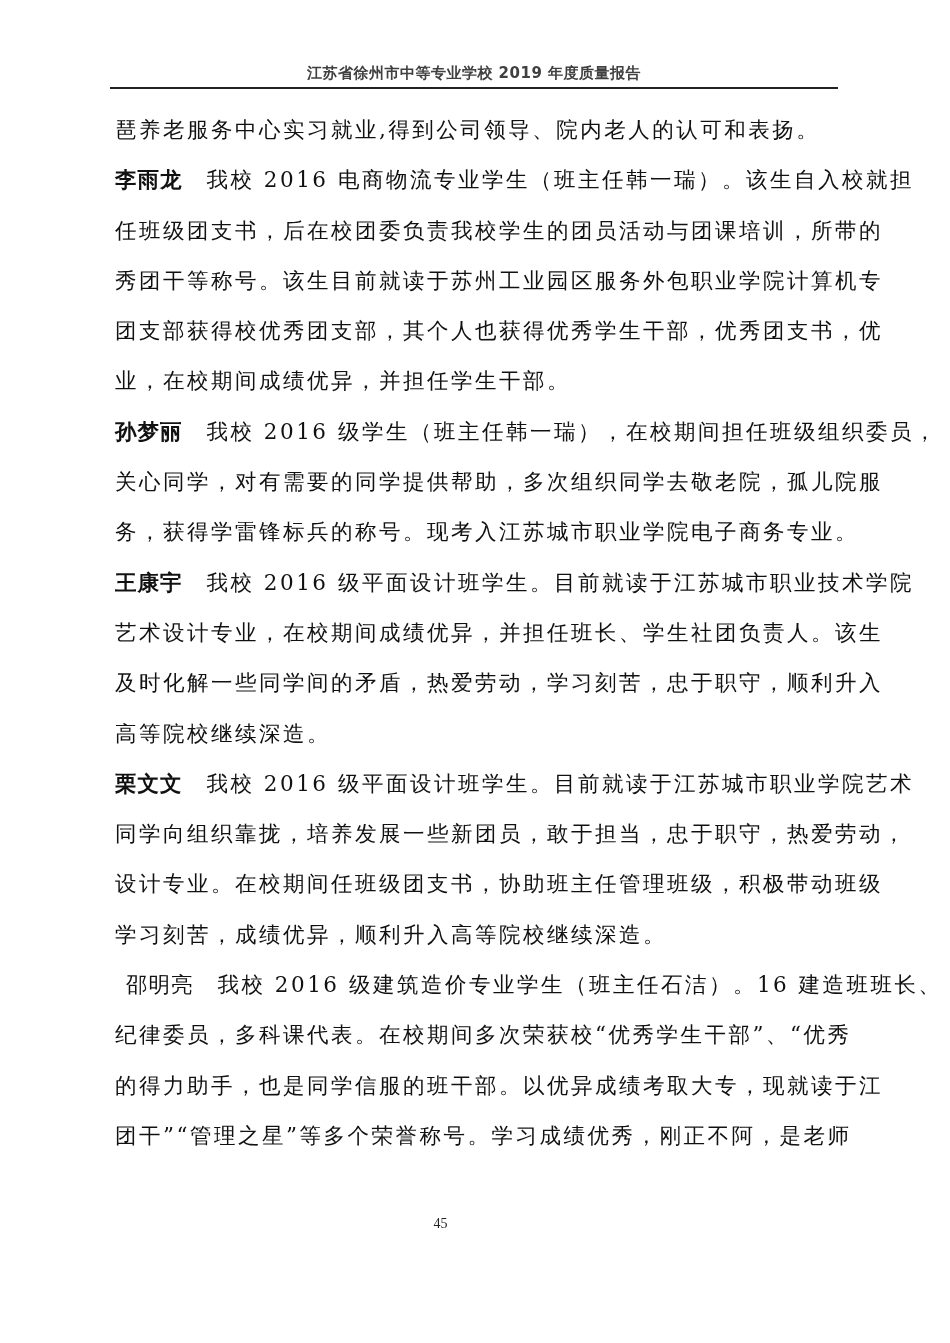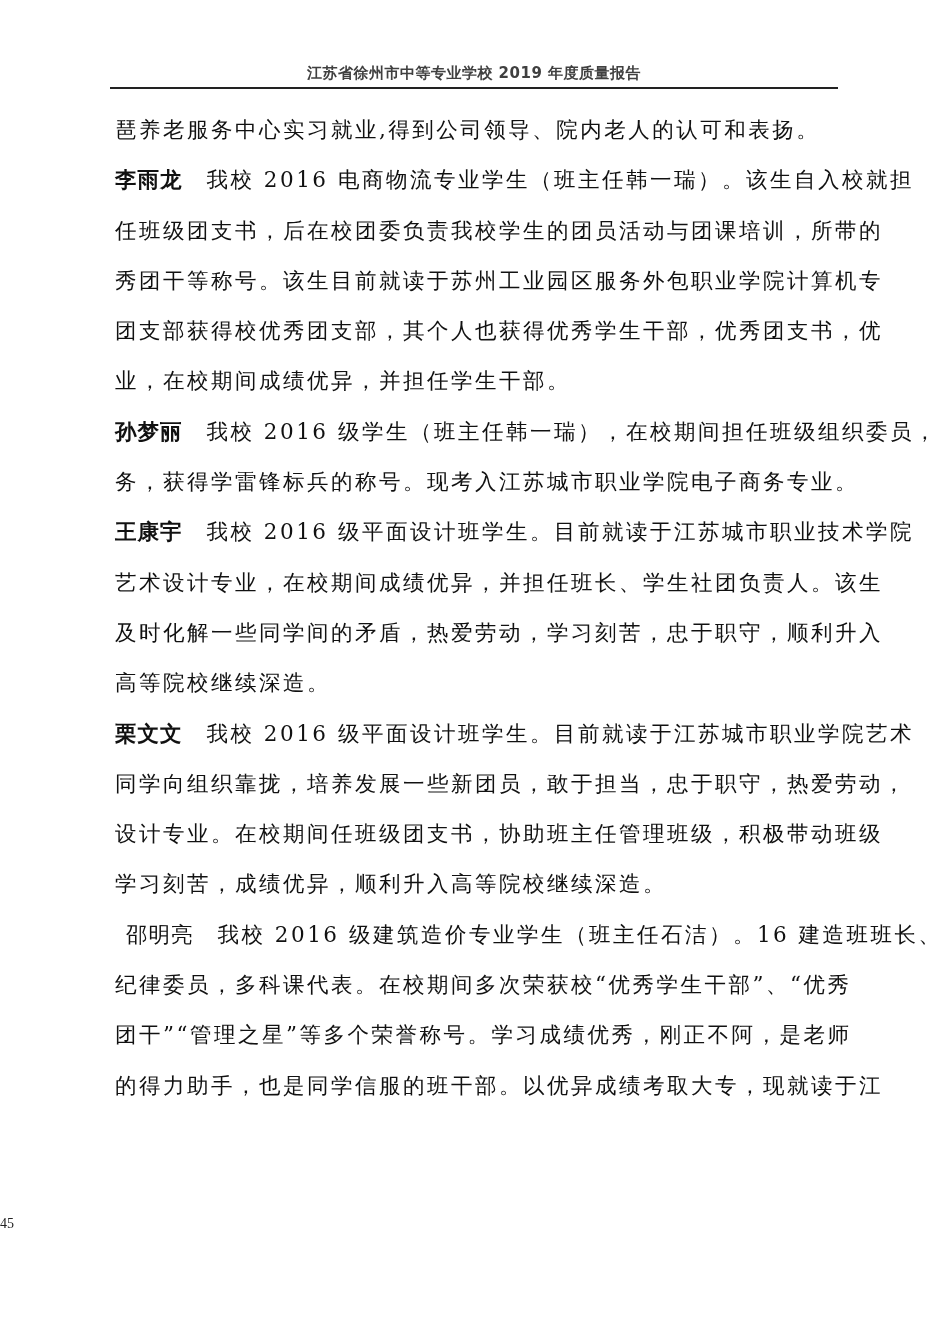--- a/index.html
+++ b/index.html
@@ -7,51 +7,52 @@
          font-family: "DejaVu Serif", "Liberation Serif", serif; color: #111; }
   .header-title { position: absolute; left: 110px; width: 728px; top: 64px; text-align: center;
                   font-family: "DejaVu Sans", "Liberation Sans", sans-serif; font-weight: bold;
                   font-size: 15px; letter-spacing: 0.5px; color: #404040; }
   .header-rule { position: absolute; left: 110px; width: 728px; top: 87px; height: 2px; background: #222; }
   .body { position: absolute; left: 115px; width: 720px; top: 115px; }
   .line { height: 50.3px; line-height: 30px; font-size: 21.5px; white-space: nowrap;
           letter-spacing: 2.5px; overflow: visible; }
   .name { font-family: "DejaVu Sans", "Liberation Sans", sans-serif; font-weight: bold; letter-spacing: 1px; margin-right: 24px; }
   .name.plain { font-weight: normal; font-family: "DejaVu Serif", "Liberation Serif", serif; margin-left: 11px; }
-  .page-number { position: absolute; left: 0; width: 881px; top: 1216px; text-align: left;
+  .page-number { position: absolute; left: 0; width: 881px; top: 1216px; text-align: center;
                  font-family: "Liberation Serif", serif; font-size: 14px; color: #222; }
 </style>
 </head>
 <body>
 
 <div class="header-title">江苏省徐州市中等专业学校 2019 年度质量报告</div>
 <div class="header-rule"></div>
 
 <div class="body">
 
   <div class="line">琶养老服务中心实习就业,得到公司领导、院内老人的认可和表扬。</div>
 
   <div class="line"><span class="name">李雨龙</span><span>我校 2016 电商物流专业学生（班主任韩一瑞）。该生自入校就担</span></div>
   <div class="line">任班级团支书，后在校团委负责我校学生的团员活动与团课培训，所带的</div>
   <div class="line">秀团干等称号。该生目前就读于苏州工业园区服务外包职业学院计算机专</div>
   <div class="line">团支部获得校优秀团支部，其个人也获得优秀学生干部，优秀团支书，优</div>
   <div class="line">业，在校期间成绩优异，并担任学生干部。</div>
 
   <div class="line"><span class="name">孙梦丽</span><span>我校 2016 级学生（班主任韩一瑞），在校期间担任班级组织委员，</span></div>
+  <div class="line">关心同学，对有需要的同学提供帮助，多次组织同学去敬老院，孤儿院服</div>
   <div class="line">务，获得学雷锋标兵的称号。现考入江苏城市职业学院电子商务专业。</div>
 
   <div class="line"><span class="name">王康宇</span><span>我校 2016 级平面设计班学生。目前就读于江苏城市职业技术学院</span></div>
   <div class="line">艺术设计专业，在校期间成绩优异，并担任班长、学生社团负责人。该生</div>
   <div class="line">及时化解一些同学间的矛盾，热爱劳动，学习刻苦，忠于职守，顺利升入</div>
   <div class="line">高等院校继续深造。</div>
 
   <div class="line"><span class="name">栗文文</span><span>我校 2016 级平面设计班学生。目前就读于江苏城市职业学院艺术</span></div>
   <div class="line">同学向组织靠拢，培养发展一些新团员，敢于担当，忠于职守，热爱劳动，</div>
   <div class="line">设计专业。在校期间任班级团支书，协助班主任管理班级，积极带动班级</div>
   <div class="line">学习刻苦，成绩优异，顺利升入高等院校继续深造。</div>
 
   <div class="line"><span class="name plain">邵明亮</span><span>我校 2016 级建筑造价专业学生（班主任石洁）。16 建造班班长、</span></div>
   <div class="line">纪律委员，多科课代表。在校期间多次荣获校“优秀学生干部”、“优秀</div>
+  <div class="line">的得力助手，也是同学信服的班干部。以优异成绩考取大专，现就读于江</div>
   <div class="line">团干”“管理之星”等多个荣誉称号。学习成绩优秀，刚正不阿，是老师</div>
-  <div class="line">的得力助手，也是同学信服的班干部。以优异成绩考取大专，现就读于江</div>
 </div>
 
 <div class="page-number">45</div>
 
 </body></html>

